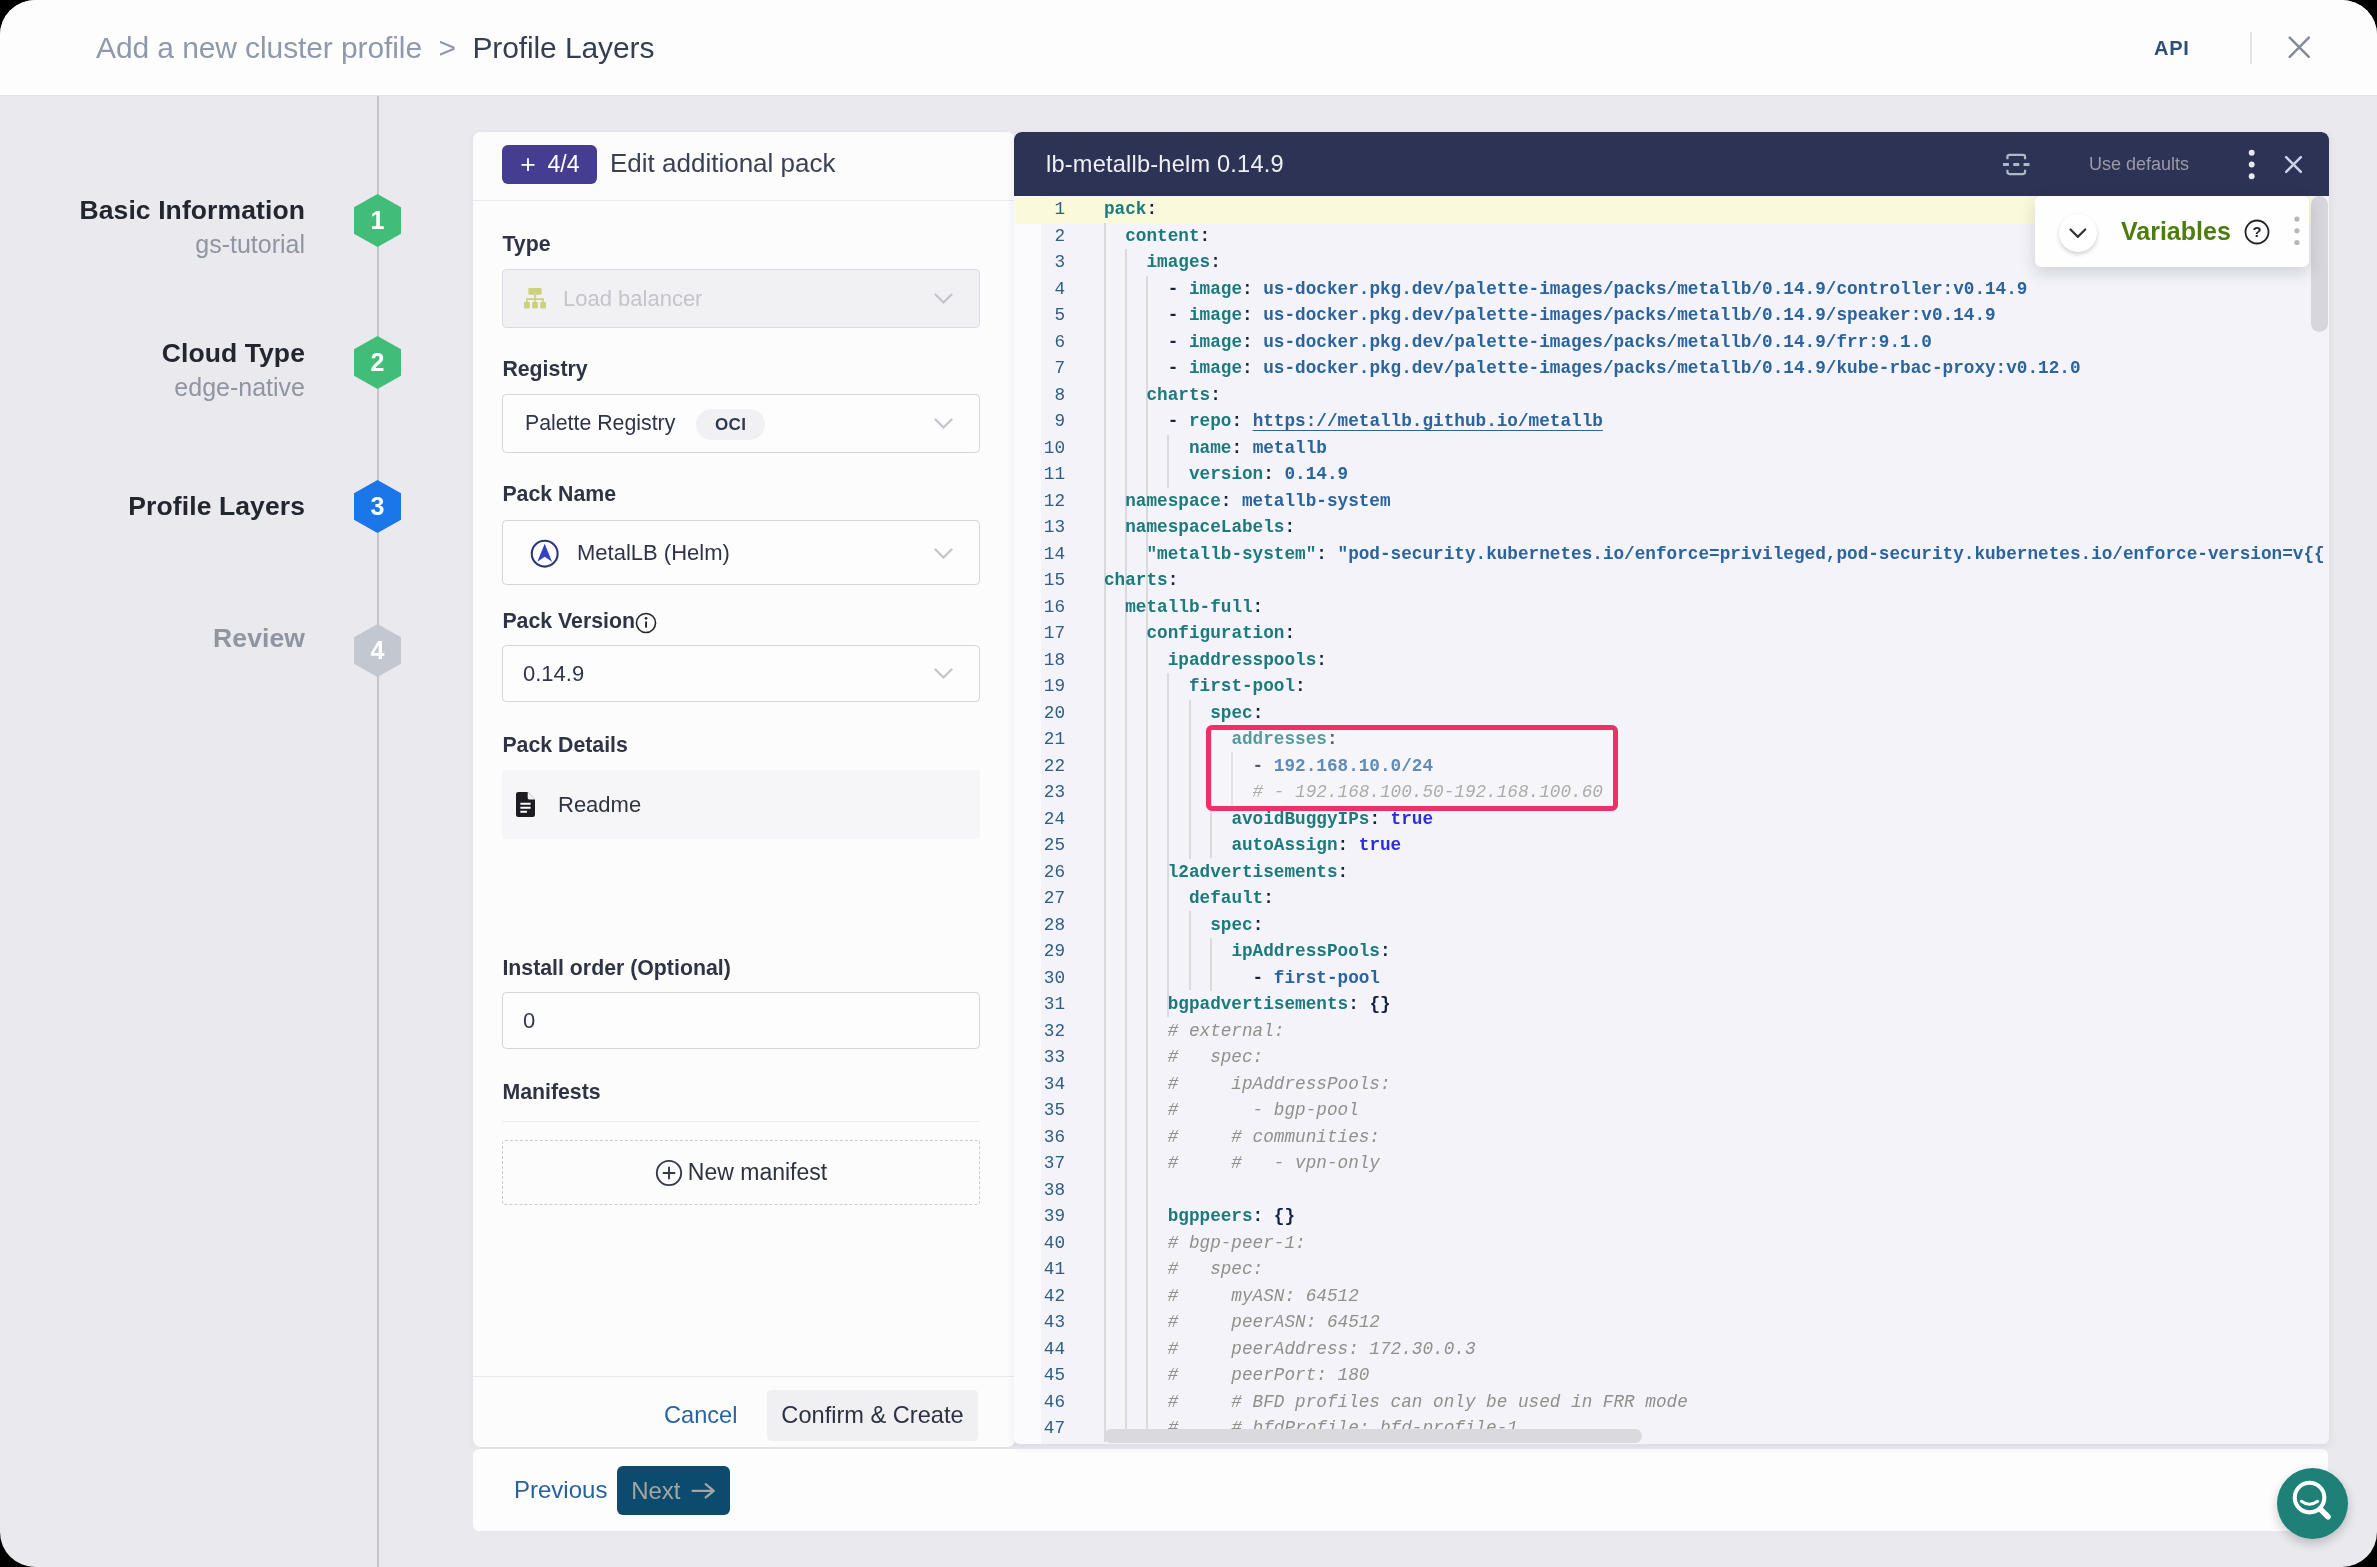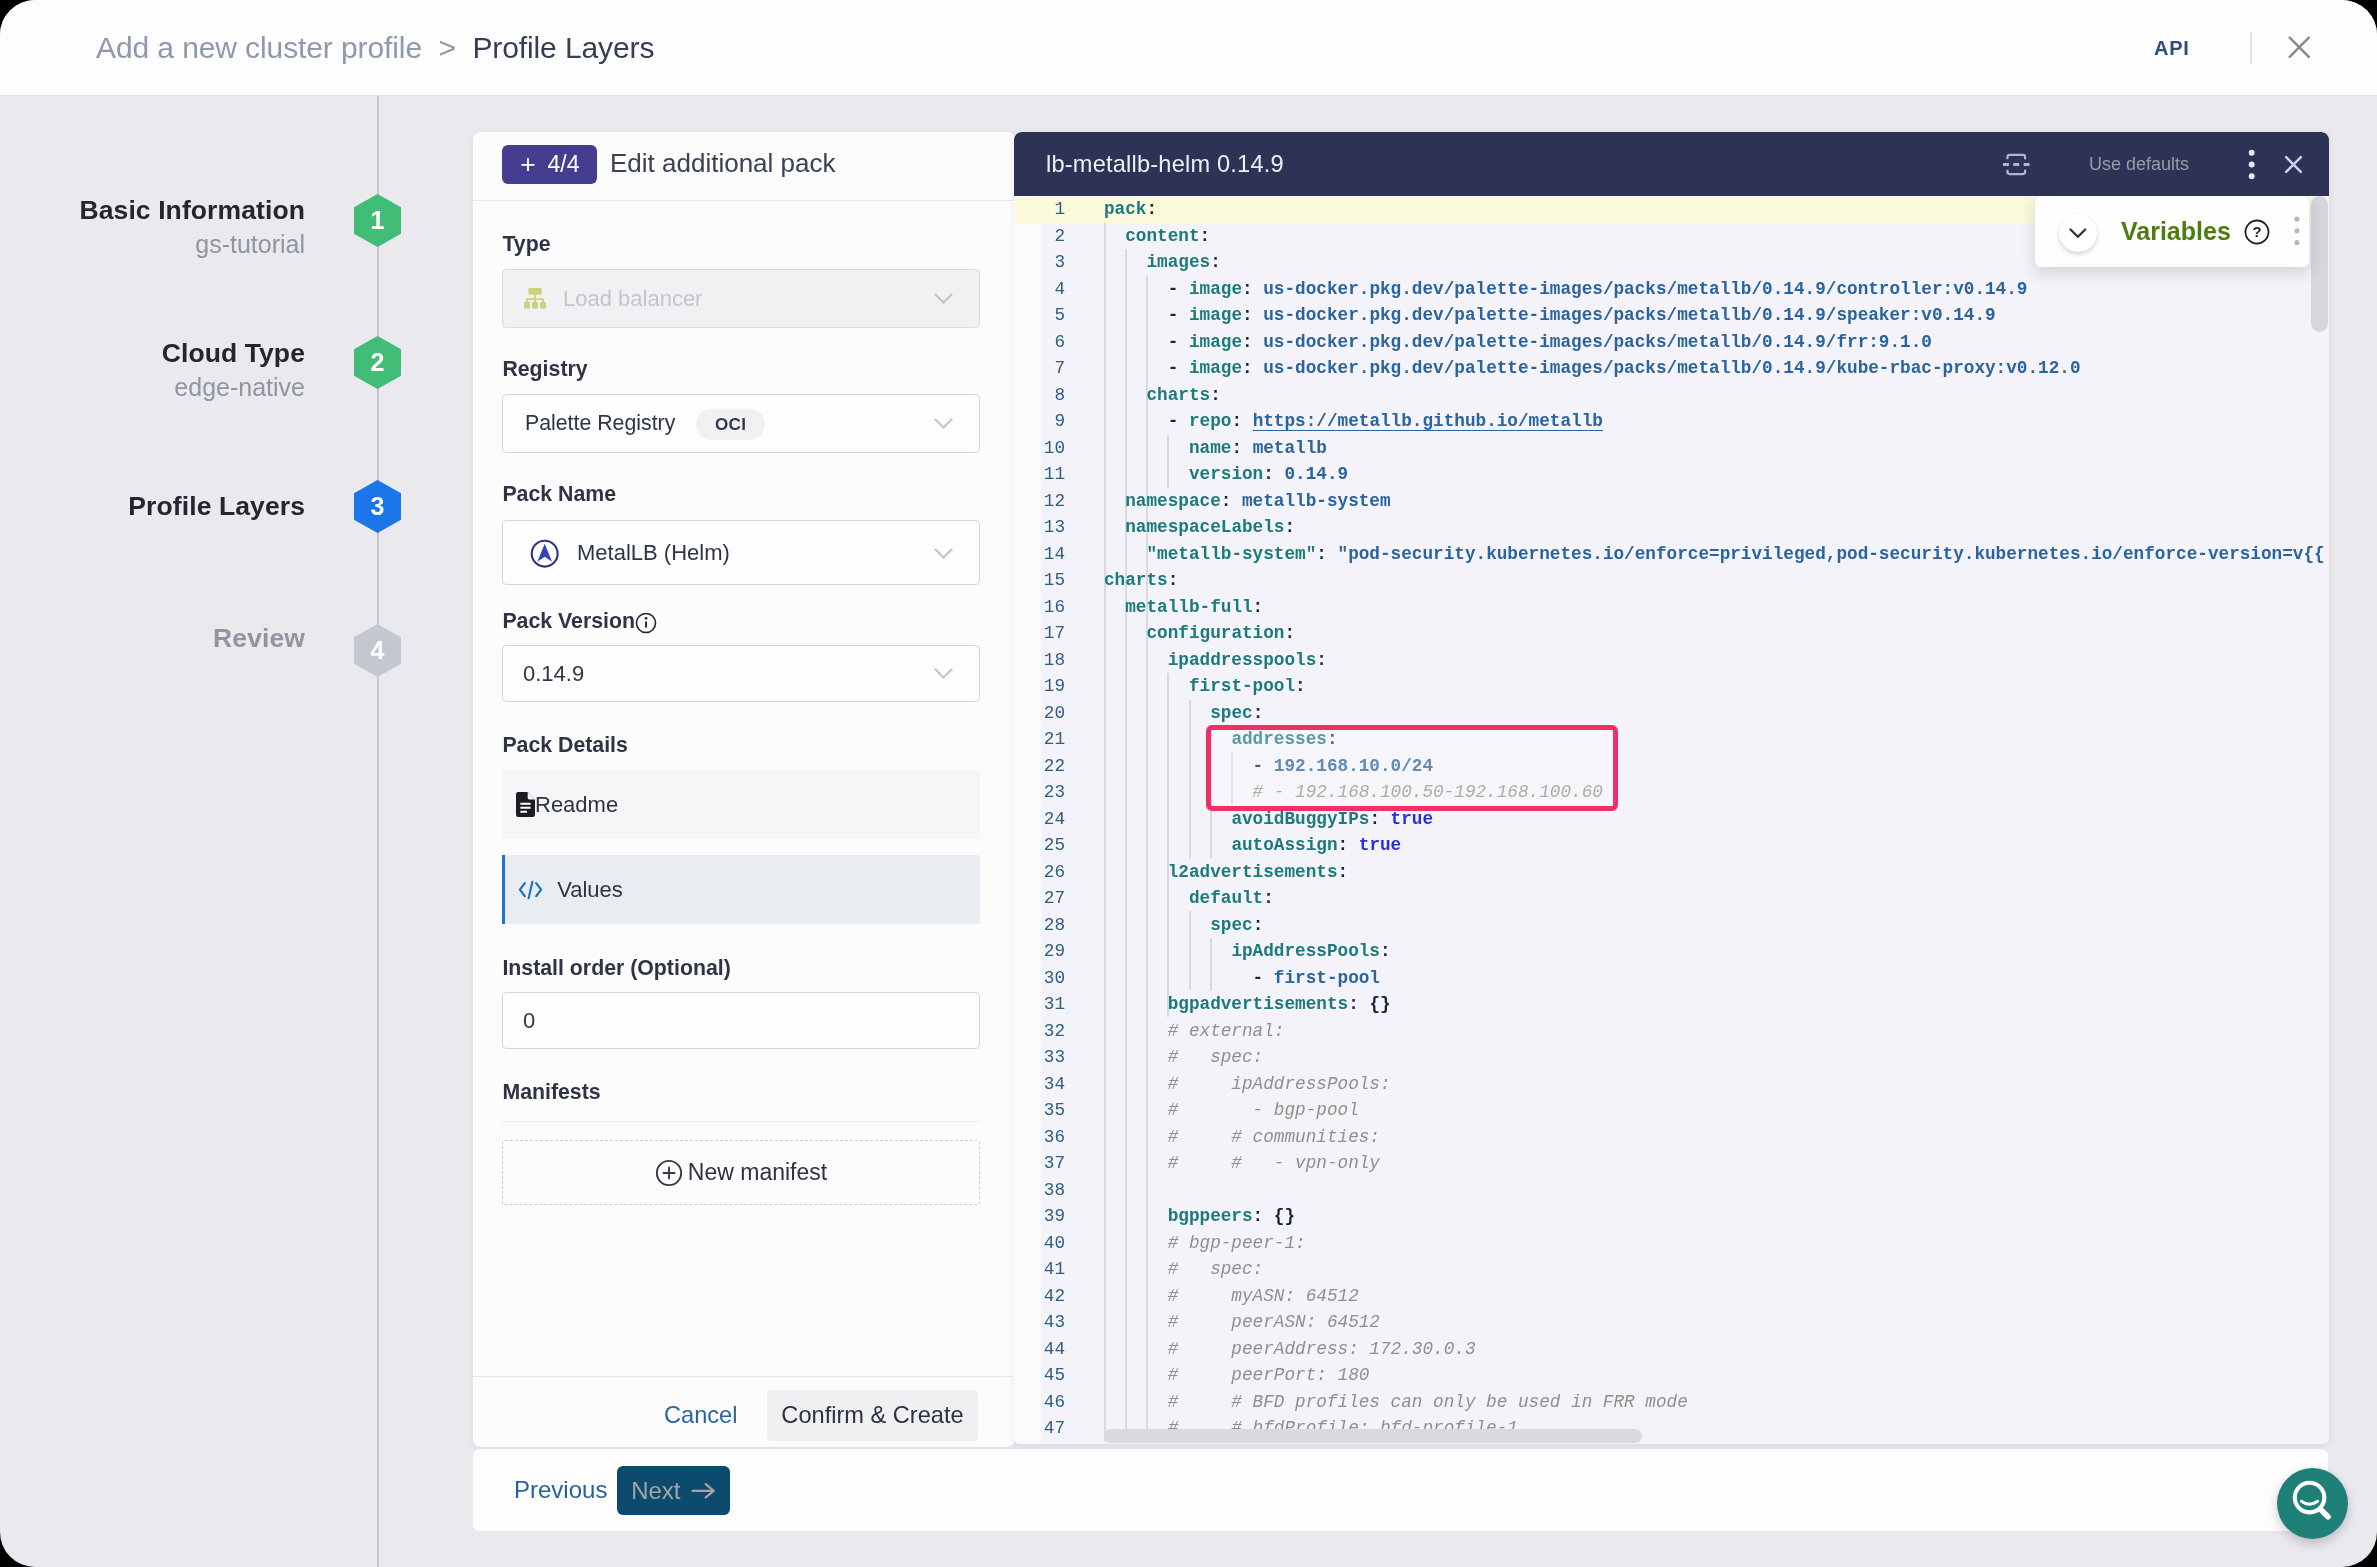--- a/index.html
+++ b/index.html
@@ -164,28 +164,21 @@
         </svg>
     </div>
 
     <div class="flabel" style="top:601px">Pack Details</div>
     <div class="prow" style="top:638px;background:#f6f6f8">
       <svg style="margin-left:14px" width="19" height="25" viewBox="0 0 26 34">
           <path d="M3 0 h13 l10 10 v21 a3 3 0 0 1 -3 3 h-20 a3 3 0 0 1 -3 -3 v-28 a3 3 0 0 1 3 -3 z" fill="#1c1c22"></path>
           <path d="M16 0 l10 10 h-8 a2 2 0 0 1 -2 -2 z" fill="#fff" opacity=".95"></path>
           <path d="M6 16 h14 M6 21.5 h14 M6 27 h9" stroke="#fff" stroke-width="2.6"></path>
         </svg>
-      <div class="pt" style="">Readme</div>
-    </div>
-    <div class="prow" style="top:723px;background:#e9ecf1;border-left:3.7px solid #1b76cb;border-radius:0 2.9px 2.9px 0">
-      <svg style="margin-left:13.2px" width="25" height="20" viewBox="0 0 40 30">
-          <path d="M11 4 L3 14.5 L11 25 M29 4 L37 14.5 L29 25" stroke="#1a6fc4" stroke-width="3.4" fill="none" stroke-linecap="round" stroke-linejoin="round"></path>
-          <path d="M23 2 L17 28" stroke="#1a6fc4" stroke-width="3.4" stroke-linecap="round"></path>
-        </svg>
-      <div class="pt" style="margin-left:14px">Values</div>
+      <div class="pt" style="margin-left:23px">Readme</div>
     </div>
 
     <div class="flabel" style="top:824px">Install order (Optional)</div>
     <div class="inp" style="top:860px">0</div>
 
     <div class="flabel" style="top:948px">Manifests</div>
     <div style="position:absolute;left:29px;top:989px;width:478px;height:0.7px;background:#ededf0"></div>
     <div class="dash">
       <svg width="28" height="28" viewBox="0 0 38 38">
           <circle cx="19" cy="19" r="16.5" fill="none" stroke="#343b46" stroke-width="2.6"></circle>

